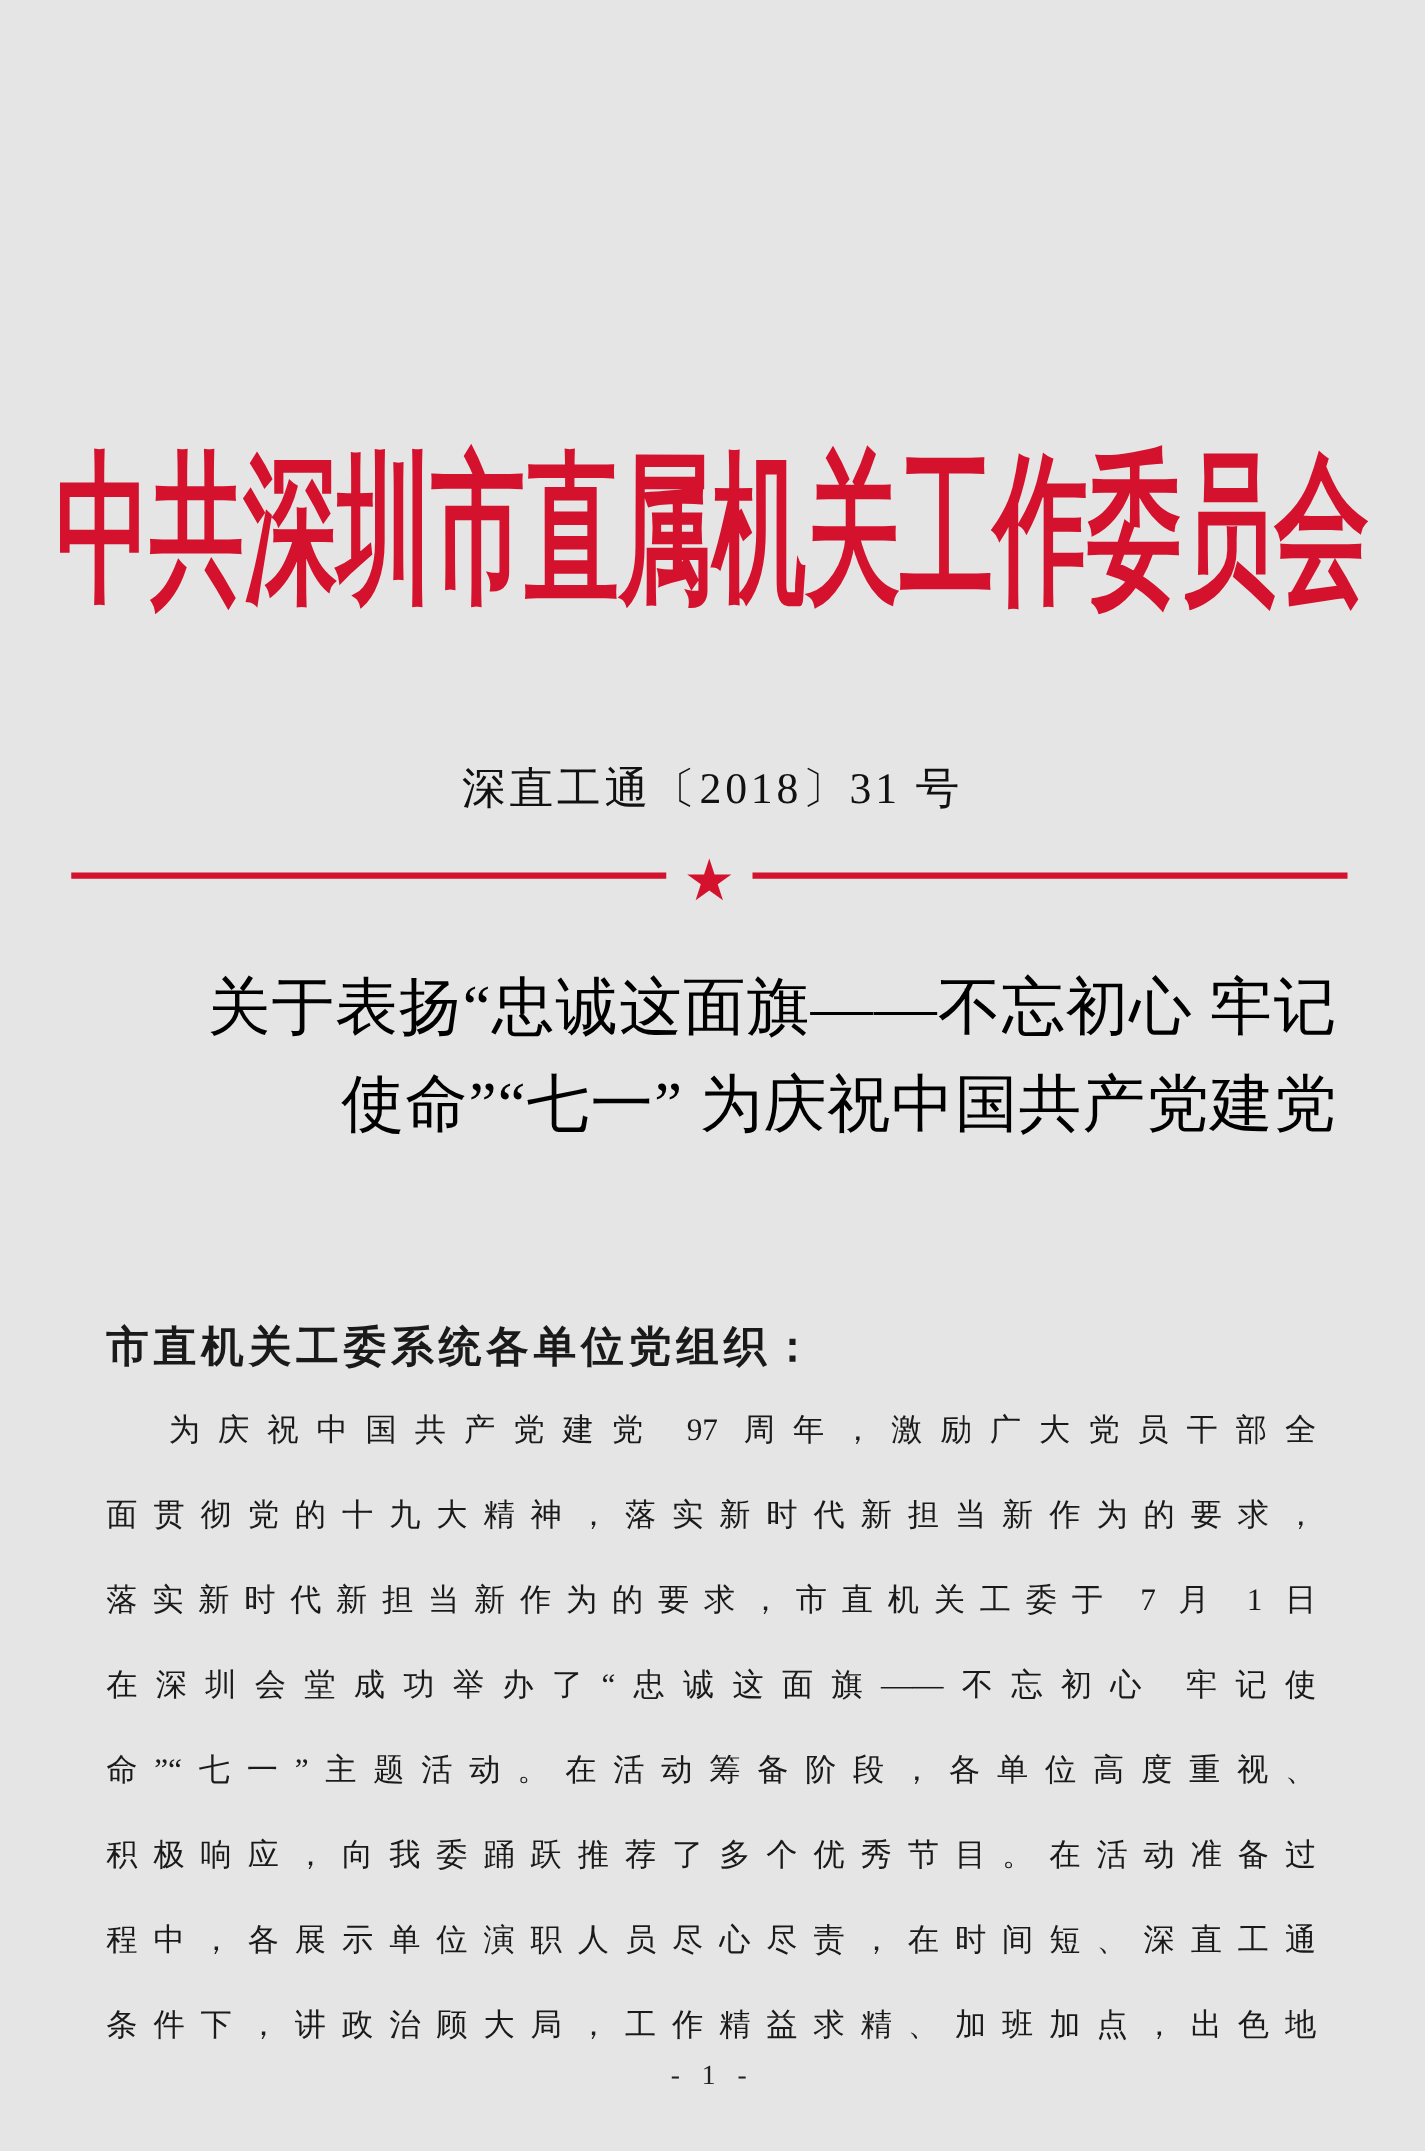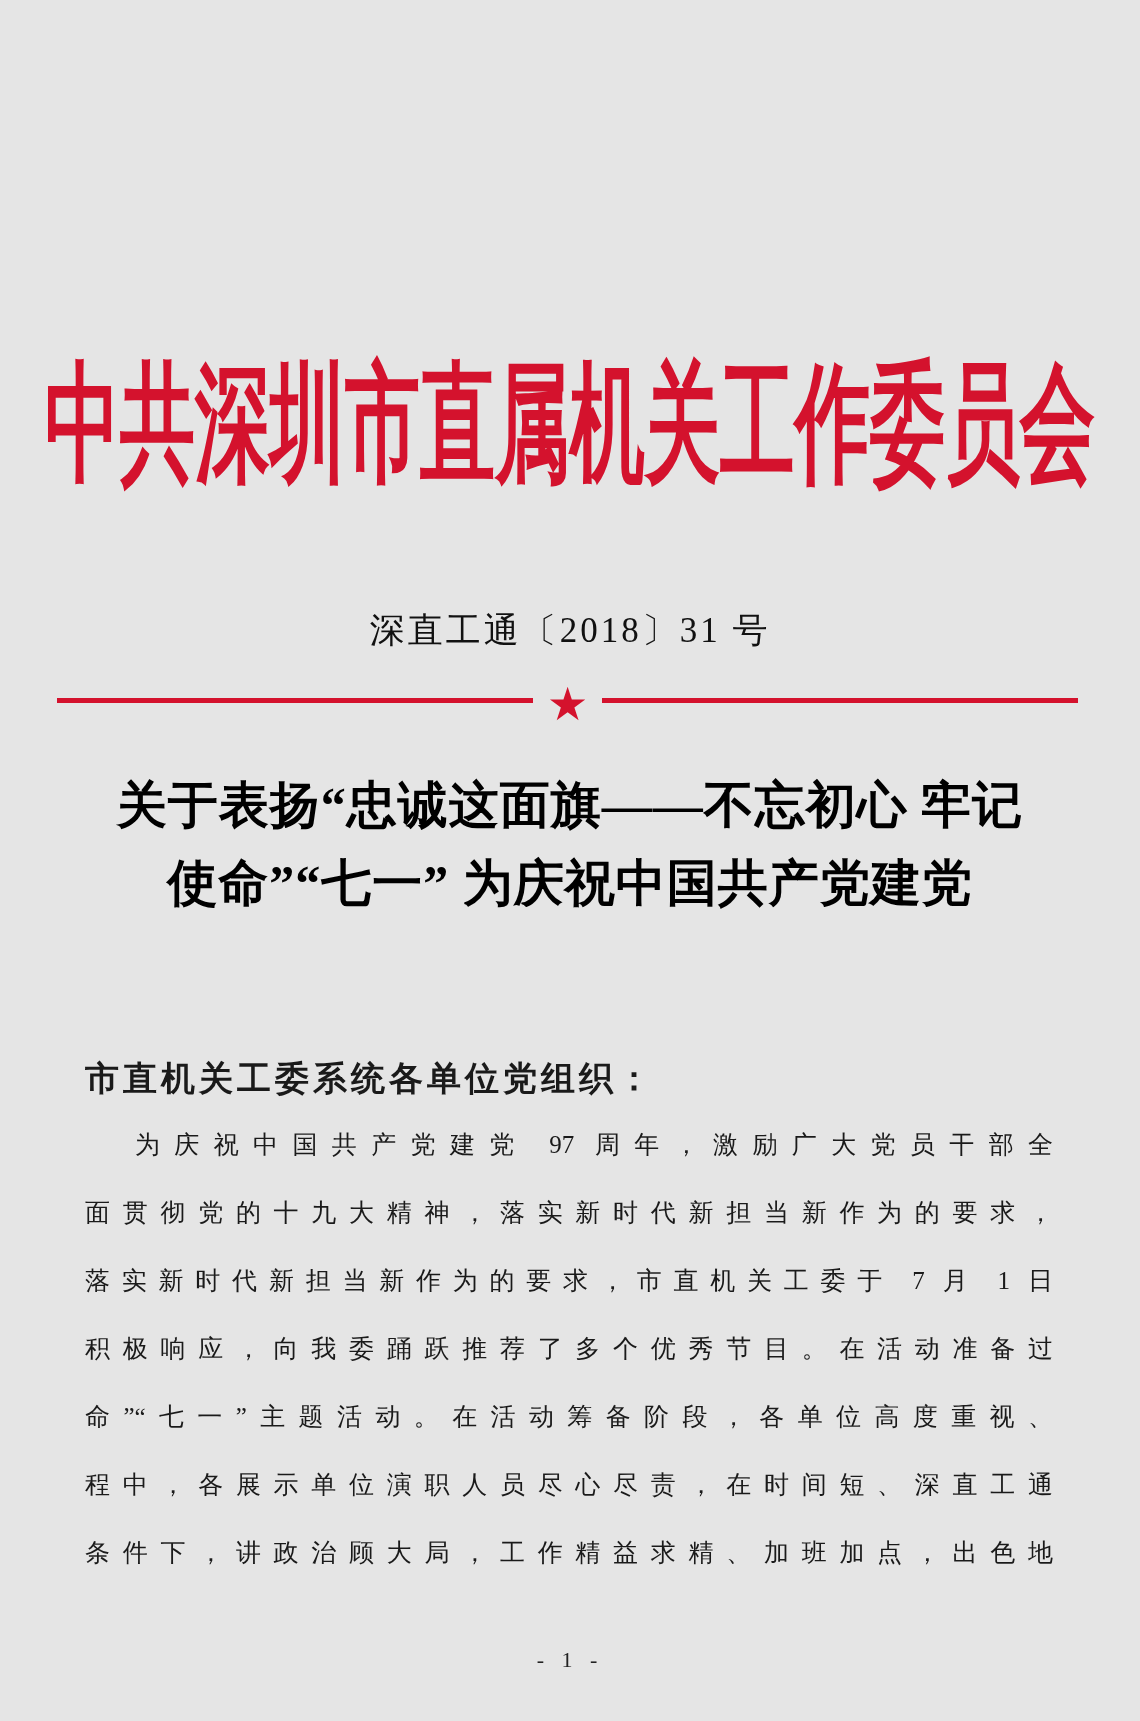--- a/index.html
+++ b/index.html
@@ -62,22 +62,22 @@
     color: var(--accent);
     font-size: 46px;
     line-height: 46px;
     margin: 10px 14px 0 14px;
   }
 
   
   .doc-title {
     position: absolute;
     top: 766px; left: 70px; right: 70px;
-    text-align: center;
-    font-weight: bold;
+    text-align: right;
+    font-weight: normal;
     font-size: 50px;
     line-height: 78px;
     color: #000;
     letter-spacing: 1px;
   }
 
   
   .salutation {
     position: absolute;
     top: 1050px; left: 85px; right: 87px;
@@ -133,21 +133,22 @@
     <div>关于表扬“忠诚这面旗——不忘初心 牢记</div>
     <div>使命”“七一” 为庆祝中国共产党建党</div>
   </div>
 
   <div class="salutation">市直机关工委系统各单位党组织：</div>
 
   <div class="para-lines">
       <div class="body-line">为庆祝中国共产党建党 97 周年，激励广大党员干部全</div>
       <div class="body-line">面贯彻党的十九大精神，落实新时代新担当新作为的要求，</div>
       <div class="body-line">落实新时代新担当新作为的要求，市直机关工委于 7 月 1 日</div>
+      <div class="body-line">在深圳会堂成功举办了“忠诚这面旗——不忘初心 牢记使</div>
+      <div class="body-line">命”“七一”主题活动。在活动筹备阶段，各单位高度重视、</div>
       <div class="body-line">积极响应，向我委踊跃推荐了多个优秀节目。在活动准备过</div>
-      <div class="body-line">命”“七一”主题活动。在活动筹备阶段，各单位高度重视、</div>
       <div class="body-line">程中，各展示单位演职人员尽心尽责，在时间短、深直工通</div>
       <div class="body-line">条件下，讲政治顾大局，工作精益求精、加班加点，出色地</div>
     </div>
 
   <div class="page-number">- 1 -</div>
 
 </div>
 
 </body></html>

